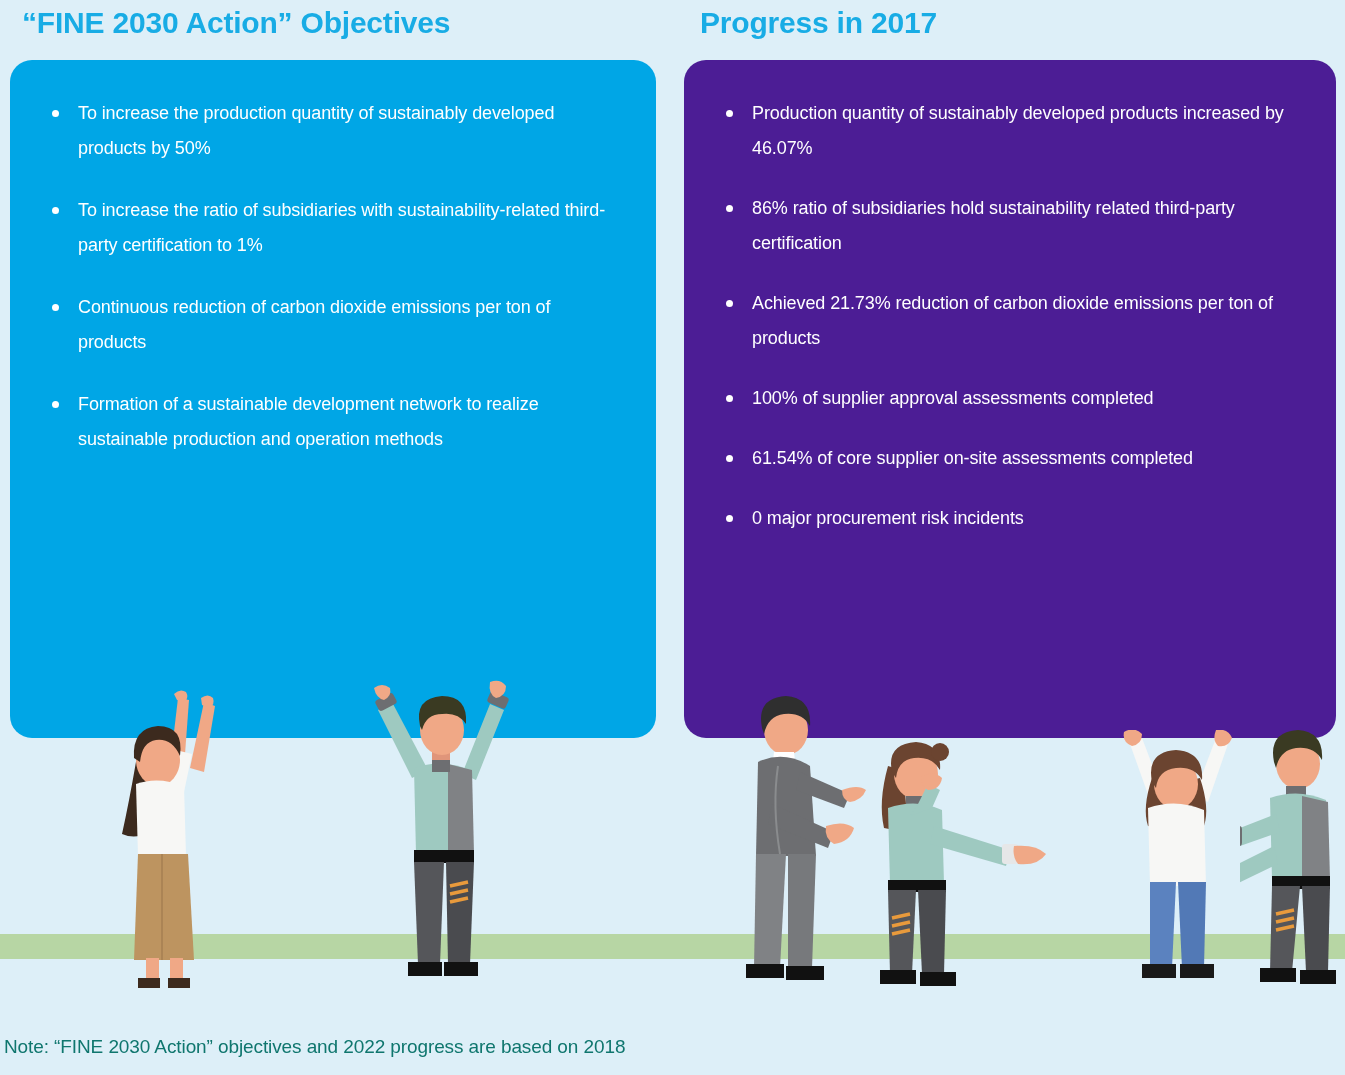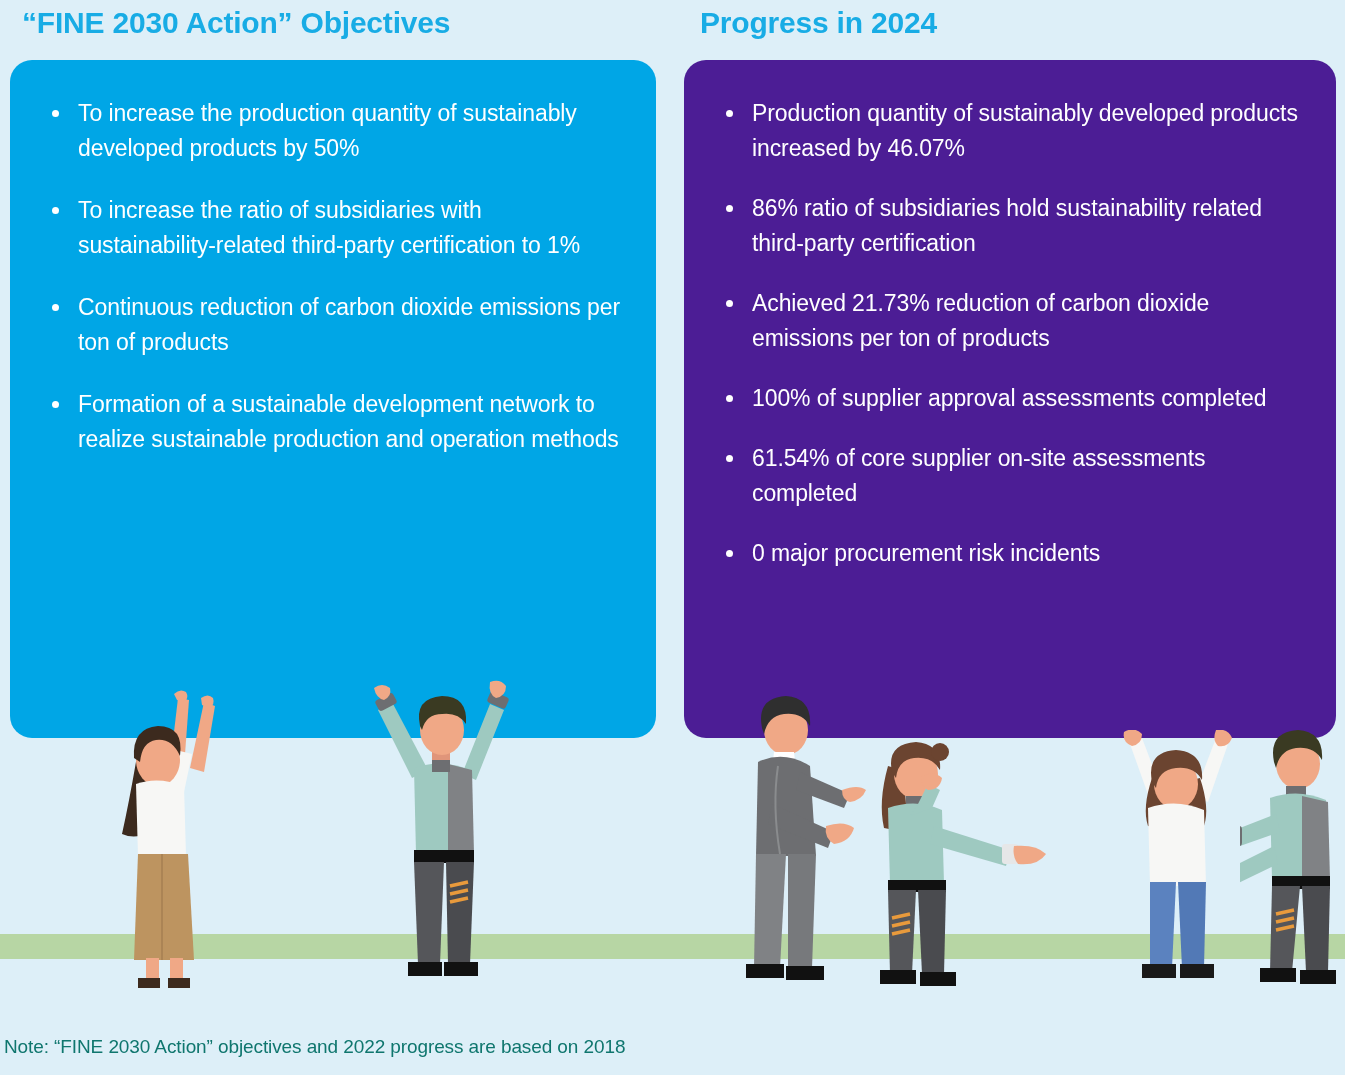--- a/index.html
+++ b/index.html
@@ -35,21 +35,21 @@
   }
   #card-progress {
     left:684px; top:60px; width:652px; height:678px;
     background:#4c1d95;
   }
 
   ul.bullets { list-style:none; }
   ul.bullets li {
     position:relative;
     color:#ffffff;
-    font-size:23px;
+    font-size:18px;
     line-height:35px;
     padding-left:38px;
     margin-bottom:27px;
     letter-spacing:-0.1px;
   }
   ul.bullets li::before {
     content:"";
     position:absolute;
     left:12px; top:14px;
     width:7px; height:7px;
@@ -79,21 +79,21 @@
     white-space:nowrap;
   }
 </style>
 </head>
 <body>
 
 <div class="page">
 
   <h1 class="heading" id="heading-left">“FINE 2030 Action” Objectives</h1>
 
-  <h1 class="heading" id="heading-right">Progress in 2024</h1>
+  <h1 class="heading" id="heading-right">Progress in 2017</h1>
 
   <div class="card" id="card-objectives">
     <ul class="bullets">
       <li>To increase the production quantity of sustainably developed products by 50%</li>
       <li>To increase the ratio of subsidiaries with sustainability-related third-party certification to 1%</li>
       <li>Continuous reduction of carbon dioxide emissions per ton of products</li>
       <li>Formation of a sustainable development network to realize sustainable production and operation methods</li>
     </ul>
   </div>
 

